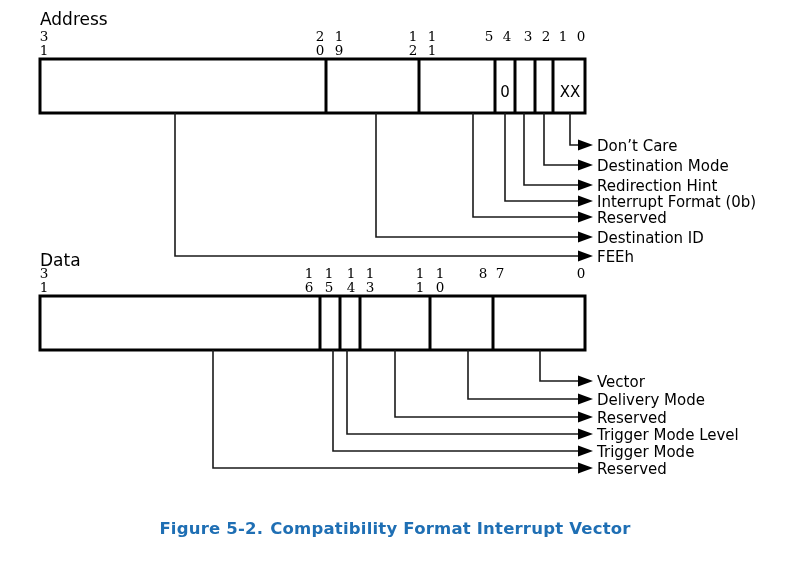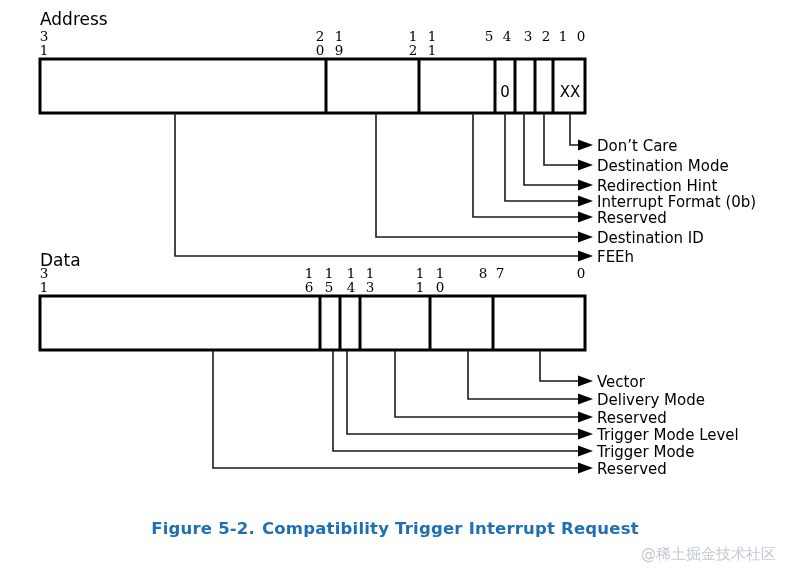--- a/index.html
+++ b/index.html
@@ -252,18 +252,17 @@
         <text x="597" y="400" class="callout-label">Delivery Mode</text>
         <text x="597" y="418" class="callout-label">Reserved</text>
         <text x="597" y="435" class="callout-label">Trigger Mode Level</text>
         <text x="597" y="452" class="callout-label">Trigger Mode</text>
         <text x="597" y="469" class="callout-label">Reserved</text>
       </g>
 
   </svg>
 
   <div class="caption">
-    <span>Figure 5-2.</span><span class="cap-gap"></span><span>Compatibility Trigger Interrupt Request</span>
+    <span>Figure 5-2.</span><span class="cap-gap"></span><span>Compatibility Format Interrupt Vector</span>
   </div>
 
-  <div class="watermark">@稀土掘金技术社区</div>
 
 </div>
 
 </body></html>

